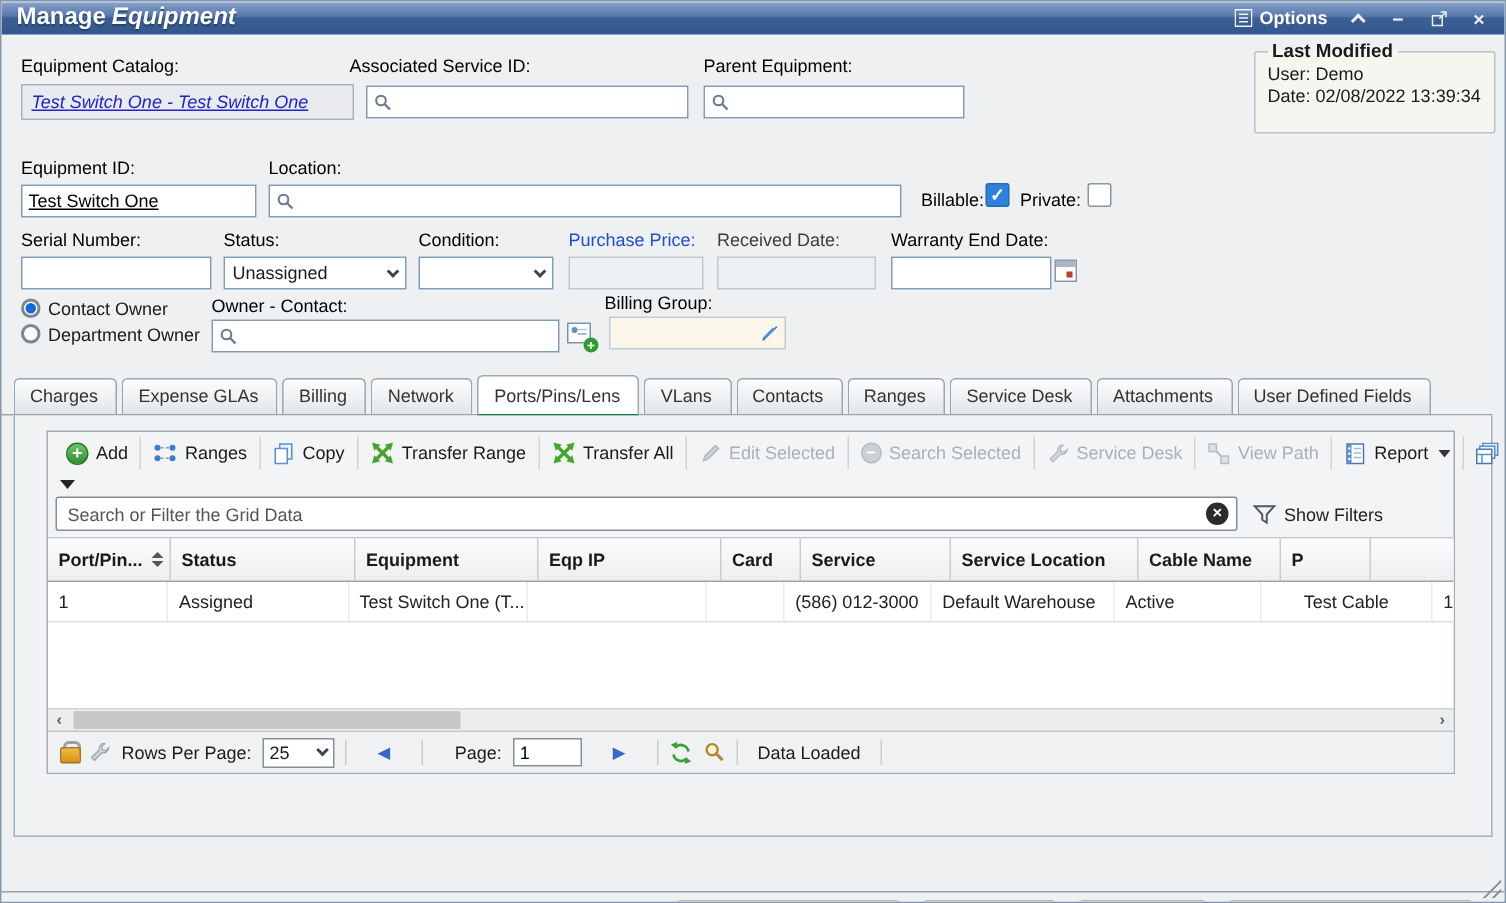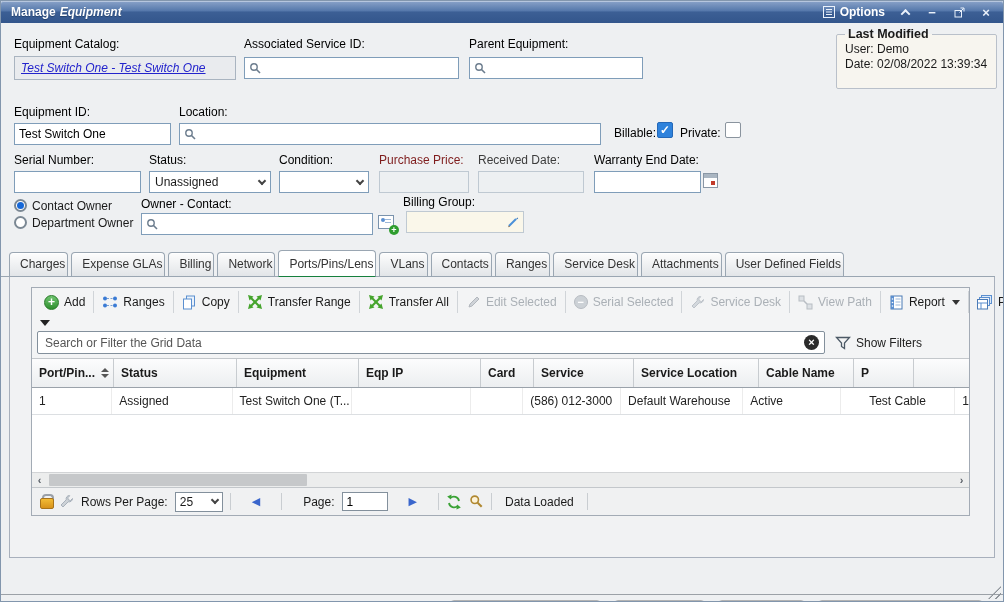--- a/index.html
+++ b/index.html
@@ -3,33 +3,33 @@
 <meta charset="utf-8">
 <style>
   * { box-sizing: border-box; margin: 0; padding: 0; }
   html,body { width:1004px; height:602px; }
   body { font-family:"Liberation Sans", sans-serif; font-size:12px; color:#1a1a1a; background:#dfe3e8; }
 
   .window { width:1004px; height:602px; background:#eef0f2; border:1px solid #8296ad; display:flex; flex-direction:column; position:relative; overflow:hidden; }
 
   
   .titlebar { height:22px; flex:0 0 22px; background:linear-gradient(#8aa3c9 0%, #5578ab 45%, #3c5f95 50%, #33568c 100%); border-radius:2px 2px 0 0; display:flex; align-items:center; padding:0 10px; color:#fff; box-shadow:inset 0 1px 0 #b6c6de; }
-  .title-text { font-weight:bold; font-size:12px; text-shadow:0 1px 1px #23406b; }
+  .title-text { font-weight:bold; font-size:16px; text-shadow:0 1px 1px #23406b; }
   .title-text .em { font-style:italic; margin-left:4px; }
   .titlebar-right { margin-left:auto; display:flex; align-items:center; gap:13px; }
   .options-btn { display:flex; align-items:center; gap:5px; font-weight:bold; cursor:default; }
   .winctl { display:flex; align-items:center; justify-content:center; width:14px; height:14px; color:#eaf1fb; font-weight:bold; }
   .chev-up { width:7px; height:7px; border-top:2px solid #eaf1fb; border-left:2px solid #eaf1fb; transform:rotate(45deg) translate(1px,1px); }
   .glyph { font-size:13px; line-height:1; }
 
   
   .form-area { position:relative; height:226px; flex:0 0 226px; }
   .fl { position:absolute; color:#000; white-space:nowrap; }
   .inp { position:absolute; height:22px; border:1px solid #7f9db9; background:#fff; display:flex; align-items:center; padding:0 4px; gap:3px; }
-  .inp input { border:none; outline:none; flex:1; min-width:0; font:inherit; background:transparent; height:100%; }
+  .inp input { border:none; outline:none; flex:1; min-width:0; font:inherit; background:transparent; height:100%;text-decoration:underline; }
   .inp.disabled { background:#edf0f2; border-color:#bfc9d2; }
   .inp.cream { background:#faf7ea; border-color:#bfc9d2; }
   .catalog-box { position:absolute; height:24px; background:#e9ebee; border:1px solid #a9b4c0; display:flex; align-items:center; padding:0 6px;font-style:italic; }
   .catalog-box a { color:#2323cc; text-decoration:underline; white-space:nowrap; }
   .fake-select { position:absolute; height:22px; border:1px solid #7f9db9; background:#fff; display:flex; align-items:center; justify-content:space-between; padding:0 5px; }
   .sel-chev { width:6px; height:6px; border-right:2px solid #444; border-bottom:2px solid #444; transform:rotate(45deg); margin-top:-3px; }
   fieldset.lastmod { position:absolute; left:835px; top:4px; width:161px; height:62px; border:1px solid #b9c0ca; background:#f7f5ef; padding:1px 8px 4px 8px; border-radius:2px; }
   fieldset.lastmod legend { font-weight:bold; font-size:12.5px; padding:0 3px; }
   fieldset.lastmod div { line-height:15px; }
   .cb { position:absolute; width:16px; height:16px; border:1px solid #8a949e; border-radius:2px; background:#fff; display:flex; align-items:center; justify-content:center; }
@@ -44,21 +44,21 @@
   .addcontact .card::before { content:""; position:absolute; left:2px; top:2px; width:4px; height:4px; border-radius:50%; background:#5b8fd0; }
   .addcontact .card::after { content:""; position:absolute; right:2px; top:3px; width:6px; height:6px; background:repeating-linear-gradient(#9db8d8 0 1px, transparent 1px 3px); }
   .addcontact .plus { position:absolute; right:-1px; bottom:-1px; width:10px; height:10px; border-radius:50%; background:#2f9e2f; color:#fff; font-size:9px; font-weight:bold; line-height:10px; text-align:center; }
   .cal-icon { position:absolute; width:15px; height:15px; border:1px solid #8a97a5; background:#fff; }
   .cal-icon::before { content:""; position:absolute; left:0; top:0; right:0; height:4px; background:#aab6c2; }
   .cal-icon::after { content:""; position:absolute; right:2px; bottom:2px; width:4px; height:4px; background:#c23b2a; }
   .pencil-blue { margin-left:auto; }
 
   
   .tabstrip { flex:0 0 28px; height:28px; display:flex; align-items:flex-end; gap:3px; padding:0 0 0 8px; border-bottom:1px solid #9aa6b2; margin:0 8px 0 0; }
-  .tab { border:1px solid #9aa6b2; border-bottom:none; border-radius:4px 4px 0 0; background:linear-gradient(#fdfdfd, #e2e5e8); padding:4px 2px 5px 10px; color:#333; margin-bottom:0; white-space:nowrap; box-shadow:inset 0 1px 0 #fff; }
+  .tab { border:1px solid #9aa6b2; border-bottom:none; border-radius:4px 4px 0 0; background:linear-gradient(#fdfdfd, #e2e5e8); padding:4px 12px 5px 10px; color:#333; margin-bottom:0; white-space:nowrap; box-shadow:inset 0 1px 0 #fff; }
   .tab.active { background:#fff; position:relative; padding-top:6px; margin-bottom:-1px; border-bottom:1px solid #15803d; }
 
   
   .tab-panel { flex:0 0 281px; height:281px; margin:0 8px; border:1px solid #a8b0bc; border-top:none; background:#f1f2f3; padding:10px 24px 0 21px; }
   .inner-panel { border:1px solid #a3abb5; background:#f3f4f5; height:229px; display:flex; flex-direction:column; }
   .gtoolbar { flex:0 0 28px; display:flex; align-items:center; padding:0 4px; }
   .tbtn { display:flex; align-items:center; gap:5px; padding:0 8px; height:22px; color:#1a1a1a; white-space:nowrap; border-left:1px solid #d0d4d8; }
   .tbtn:first-child { border-left:none; }
   .tbtn.disabled { color:#aab0b6; }
   .ticon { display:flex; align-items:center; }
@@ -159,21 +159,21 @@
         </span>
     </div>
   </div>
 
   <div class="form-area">
     <span class="fl" style="left:13px;top:14px">Equipment Catalog:</span>
     <div class="catalog-box" style="left:13px;top:33px;width:222px">
       <a href="#">Test Switch One - Test Switch One</a>
     </div>
 
-    <span class="fl" style="left:243px;top:14px">Associated Service ID:</span>
+    <span class="fl" style="left:232px;top:14px">Associated Service ID:</span>
     <div class="inp" style="left:243px;top:34px;width:215px">
       <svg width="13" height="13" viewBox="0 0 13 13">
           <circle cx="5" cy="5" r="3.2" fill="none" stroke="#6b7c8d" stroke-width="1.4"></circle>
           <line x1="7.5" y1="7.5" x2="11" y2="11" stroke="#6b7c8d" stroke-width="1.6"></line>
         </svg>
       <input value="" style="">
     </div>
 
     <span class="fl" style="left:468px;top:14px">Parent Equipment:</span>
     <div class="inp" style="left:468px;top:34px;width:174px">
@@ -219,21 +219,21 @@
       <span>Unassigned</span>
         <span class="sel-chev"></span>
     </div>
 
     <span class="fl" style="left:278px;top:130px">Condition:</span>
     <div class="fake-select" style="left:278px;top:148px;width:90px">
       <span></span>
         <span class="sel-chev"></span>
     </div>
 
-    <span class="fl" style="left:378px;top:130px;color:#7f1d1d">Purchase Price:</span>
+    <span class="fl" style="left:378px;top:130px;color:#1d4ed8">Purchase Price:</span>
     <div class="inp disabled" style="left:378px;top:148px;width:90px"></div>
 
     <span class="fl" style="left:477px;top:130px;color:#3c3c3c">Received Date:</span>
     <div class="inp disabled" style="left:477px;top:148px;width:106px"></div>
 
     <span class="fl" style="left:593px;top:130px">Warranty End Date:</span>
     <div class="inp" style="left:593px;top:148px;width:107px">
       <input value="" style="">
     </div>
     <span class="cal-icon" style="left:702px;top:150px"></span>
@@ -348,21 +348,21 @@
               <svg width="15" height="15" viewBox="0 0 15 15">
                 <path d="M3 12l1-3 7-7 2 2-7 7-3 1z" fill="#cfd3d8" stroke="#b2b7bd"></path>
               </svg>
             </span>
             <span class="tlabel">Edit Selected</span>
           </div>
           <div class="tbtn disabled">
             <span class="ticon">
               <span class="ico-minus">−</span>
             </span>
-            <span class="tlabel">Serial Selected</span>
+            <span class="tlabel">Search Selected</span>
           </div>
           <div class="tbtn disabled">
             <span class="ticon">
               <svg width="15" height="15" viewBox="0 0 15 15">
                 <path d="M10.5 1.5a3.4 3.4 0 0 0-3.3 4.3L2 11l2 2 5.2-5.2a3.4 3.4 0 0 0 4.3-3.3l-2 2-2.1-.6-.6-2.1 2-2z" fill="#d3d8dd" stroke="#b4bac1" stroke-width="0.8"></path>
               </svg>
             </span>
             <span class="tlabel">Service Desk</span>
           </div>
           <div class="tbtn disabled">

